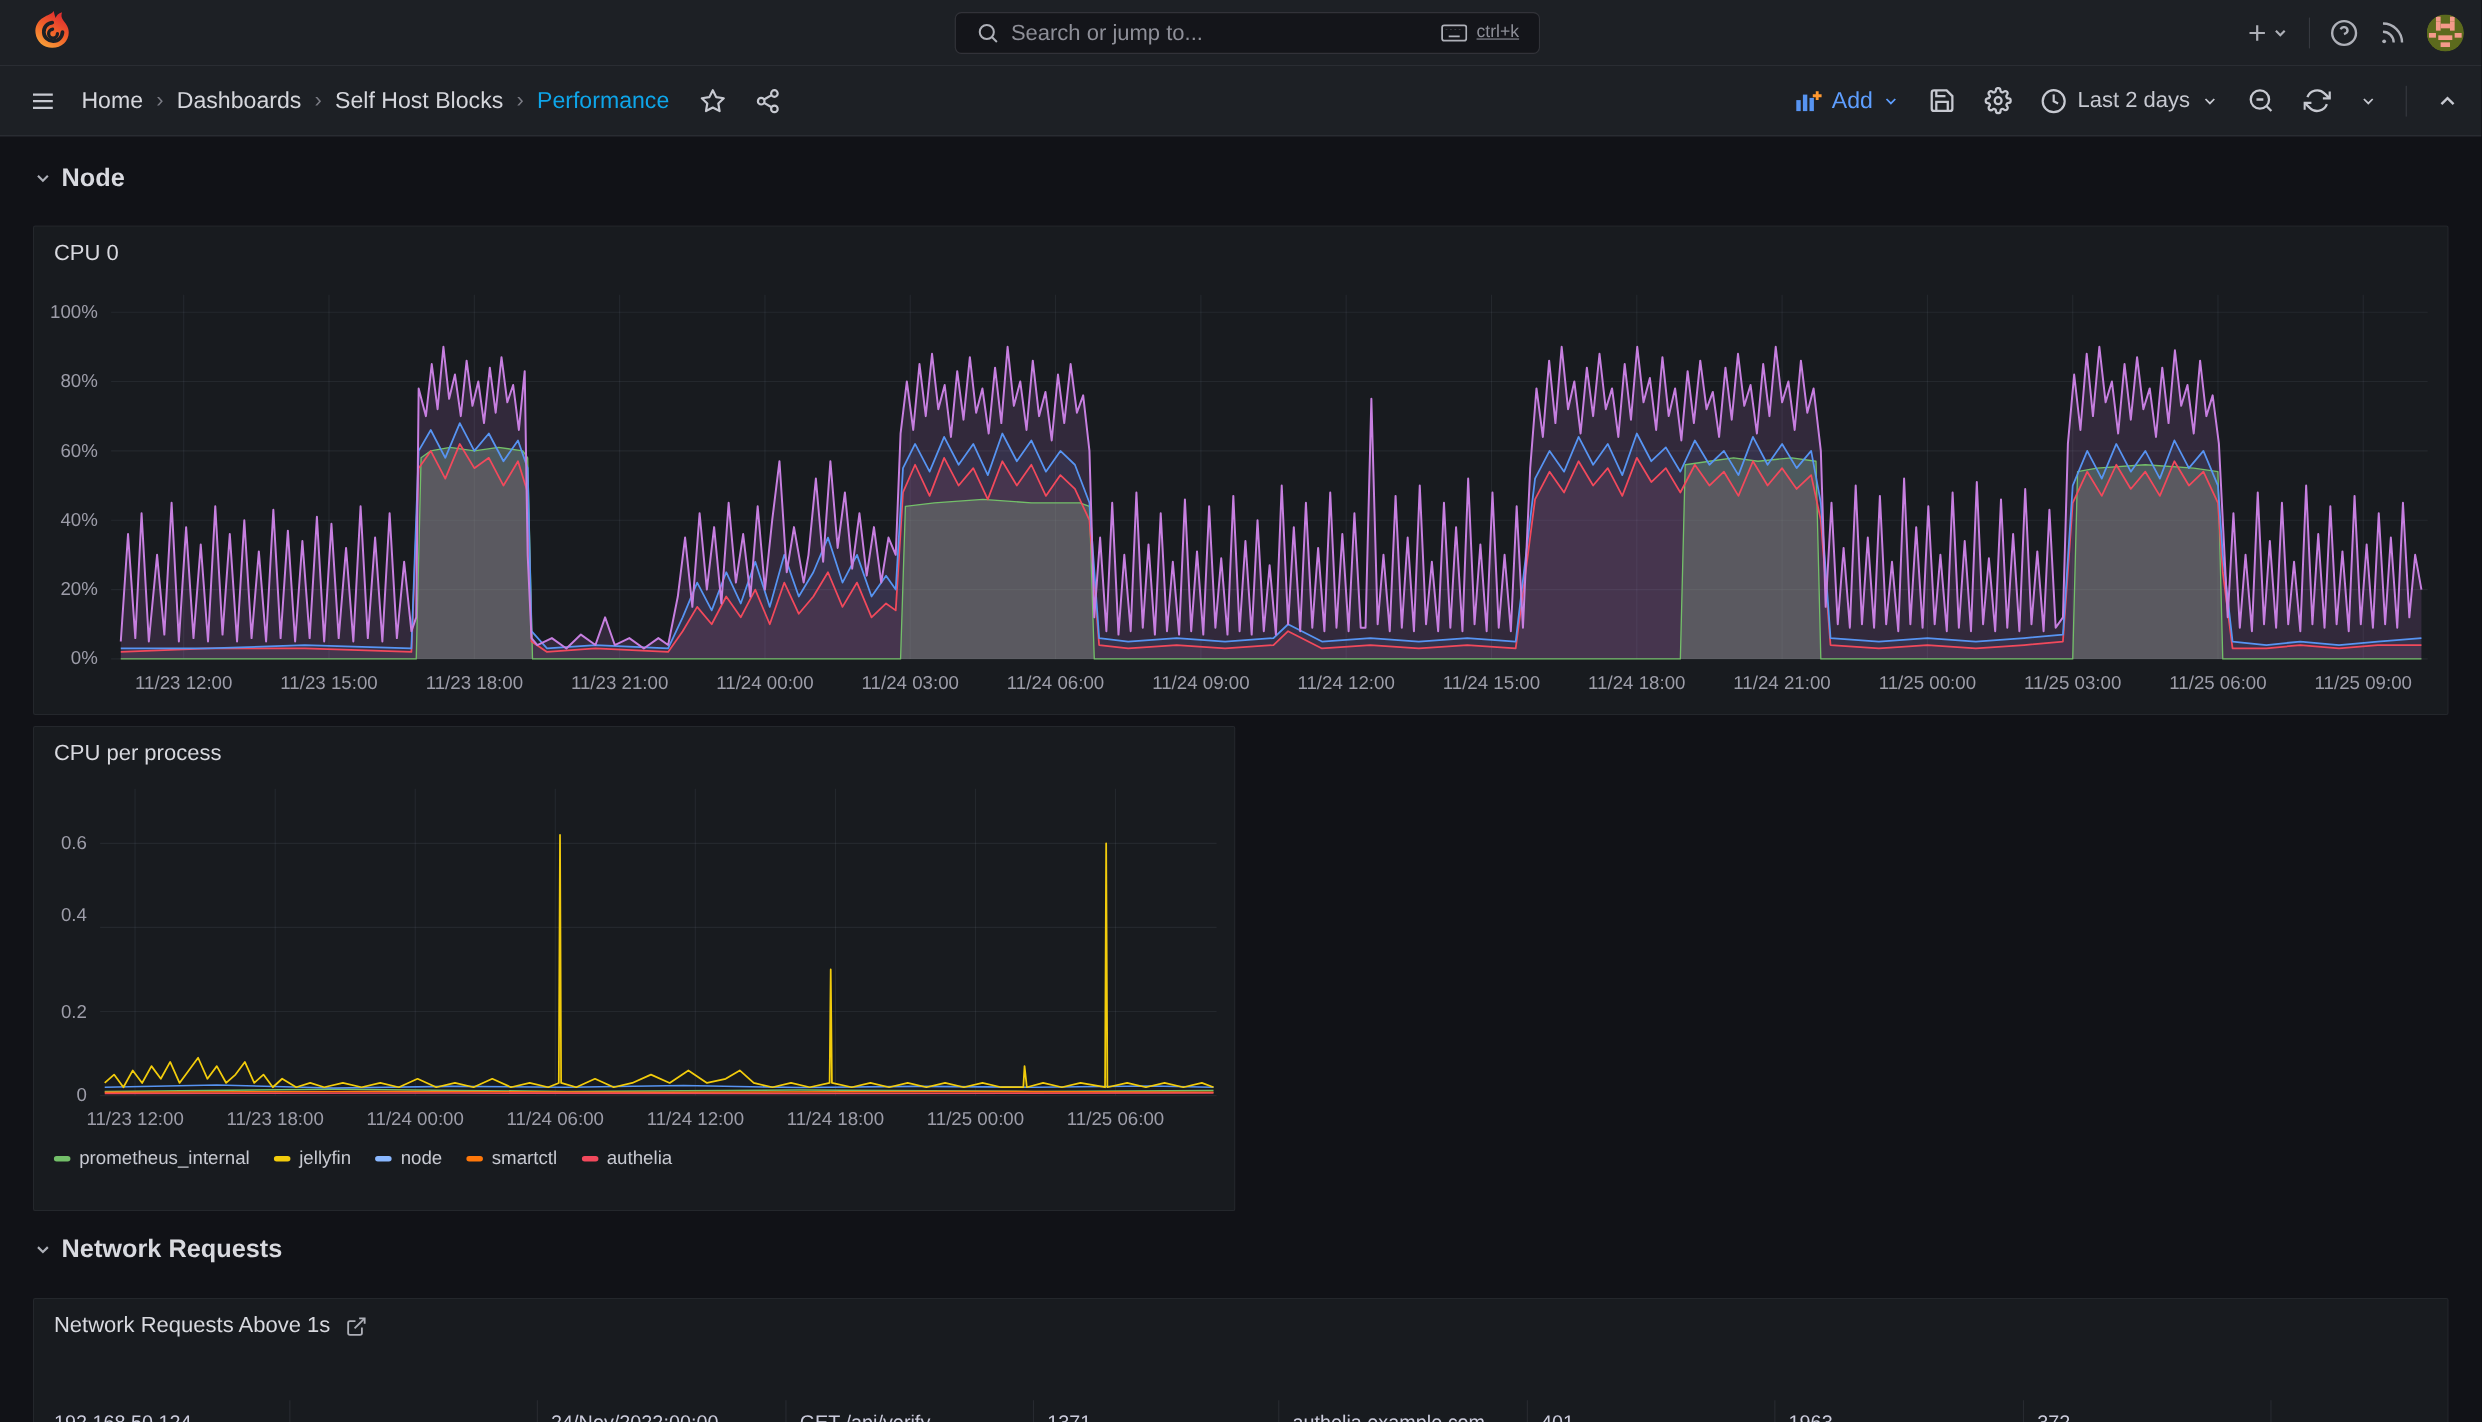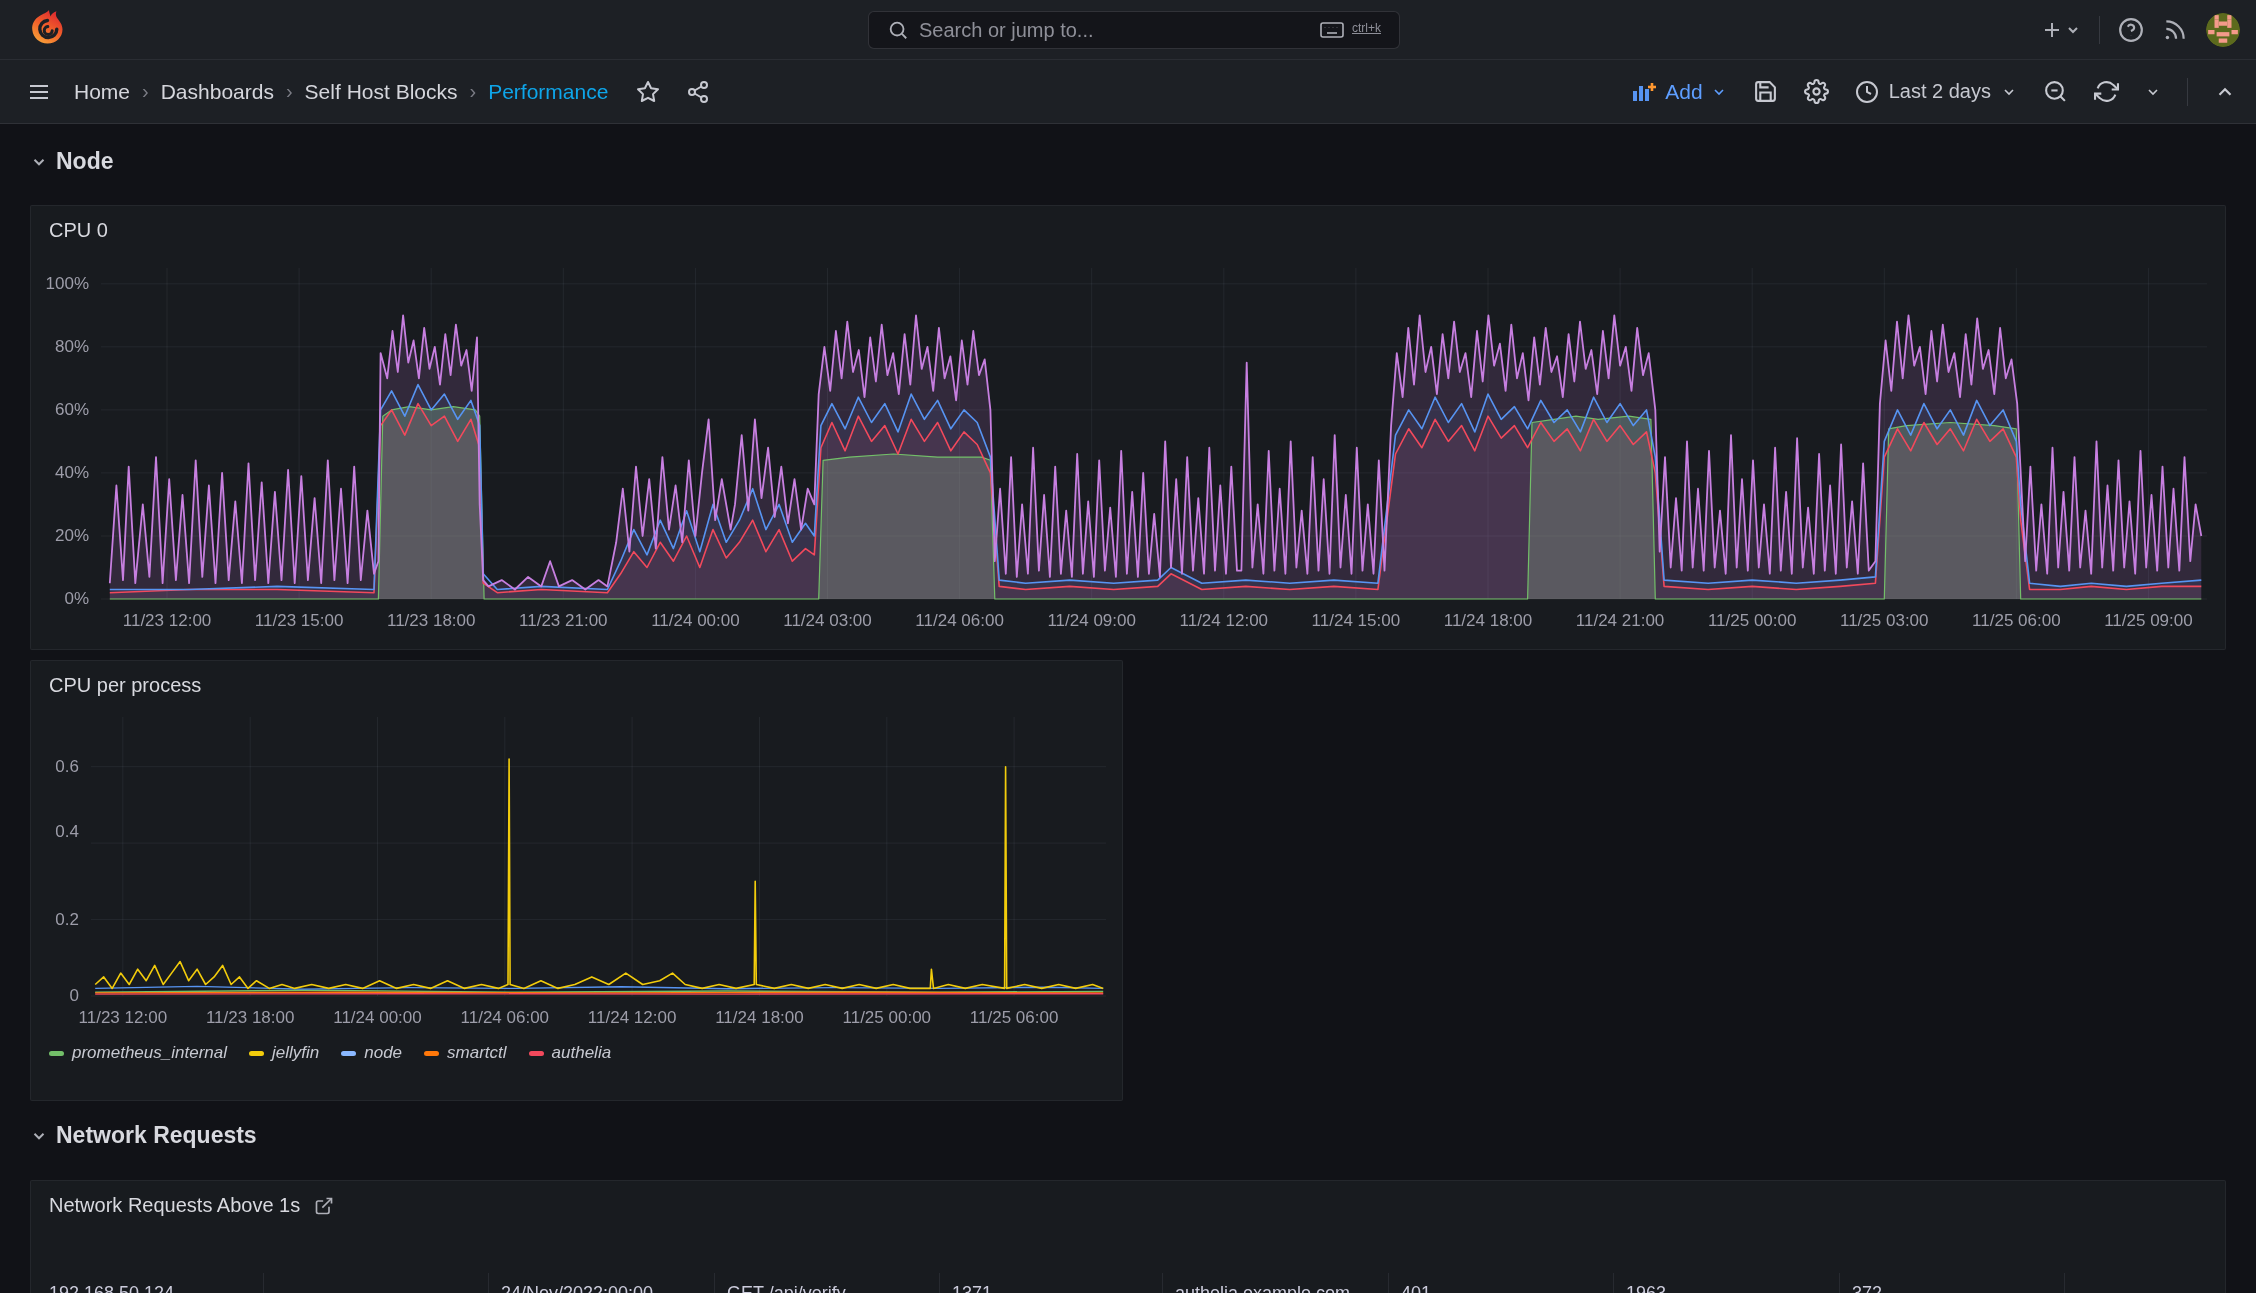--- a/index.html
+++ b/index.html
@@ -9,21 +9,21 @@
 
   
   .topbar { position:absolute; left:0; top:0; width:2256px; height:60px;
     background:#1d2025; display:flex; align-items:center; padding:0 20px;
     border-bottom:1px solid rgba(204,204,220,0.08); }
   .logo { width:44px; height:44px; margin-left:6px; }
   .search-wrap { position:absolute; left:868px; top:11px; width:532px; height:38px;
     background:#14151a; border:1px solid rgba(204,204,220,0.16); border-radius:6px;
     display:flex; align-items:center; padding:0 18px; color:#8e8f98; cursor:text; }
   .search-wrap .ph { font-size:20px; margin-left:10px; flex:1; }
-  .kbd { display:flex; align-items:flex-start; gap:8px; font-size:12px; color:#8e8f98;text-decoration:underline; }
+  .kbd { display:flex; align-items:flex-end; gap:8px; font-size:16px; color:#8e8f98;text-decoration:underline; }
   .top-right { position:absolute; right:16px; top:0; height:60px; display:flex; align-items:center; gap:18px; }
   .vdiv { width:1px; height:28px; background:rgba(204,204,220,0.15); }
   .ico { color:#aeb0b8; display:inline-flex; align-items:center; justify-content:center; cursor:pointer; }
   .ico svg { display:block; }
   .avatar { width:34px; height:34px; border-radius:50%; overflow:hidden; cursor:pointer; }
 
   
   .toolbar { position:absolute; left:0; top:60px; width:2256px; height:64px;
     background:#1d2025; border-bottom:1px solid rgba(204,204,220,0.10);
     display:flex; align-items:center; padding:0 24px; }
@@ -40,21 +40,21 @@
   .section-head { position:absolute; display:flex; align-items:center; gap:8px; cursor:pointer; }
   .section-title { font-size:23px; font-weight:600; color:#d8d9df; }
   .panel { position:absolute; background:#181b1f; border:1px solid rgba(204,204,220,0.07);
     border-radius:2px; }
   .panel-title { position:absolute; left:18px; top:13px; font-size:20px; font-weight:500;
     color:#d8d9df; display:flex; align-items:center; gap:14px; }
   .ax { position:absolute; font-size:17px; color:#9d9da9; white-space:nowrap; }
   .ax-y { text-align:right; }
   .ax-x { text-align:center; }
 
-  .legend { position:absolute; left:18px; top:382px; display:flex; align-items:center; gap:22px;font-style:italic; }
+  .legend { position:absolute; left:18px; top:382px; display:flex; align-items:center; gap:22px; }
   .legend-item { display:flex; align-items:center; gap:8px; font-size:17px; color:#c7c9d1; cursor:pointer; }
   .legend-chip { width:15px; height:5px; border-radius:3px; }
 
   
   .thead { position:absolute; left:0; top:50px; width:100%; display:flex; padding-left:6px;
     height:42px; align-items:center; border-bottom:1px solid rgba(204,204,220,0.13); }
   .thead-cell { font-size:19px; font-weight:500; color:#d8d9df; padding:0 12px; white-space:nowrap; overflow:hidden; cursor:pointer; }
   .trows { position:absolute; left:0; top:92px; width:100%; }
   .trow { display:flex; padding-left:6px; height:40px; }
   .tcell { font-size:18px; color:#ccccdc; height:40px; display:flex; align-items:center;

